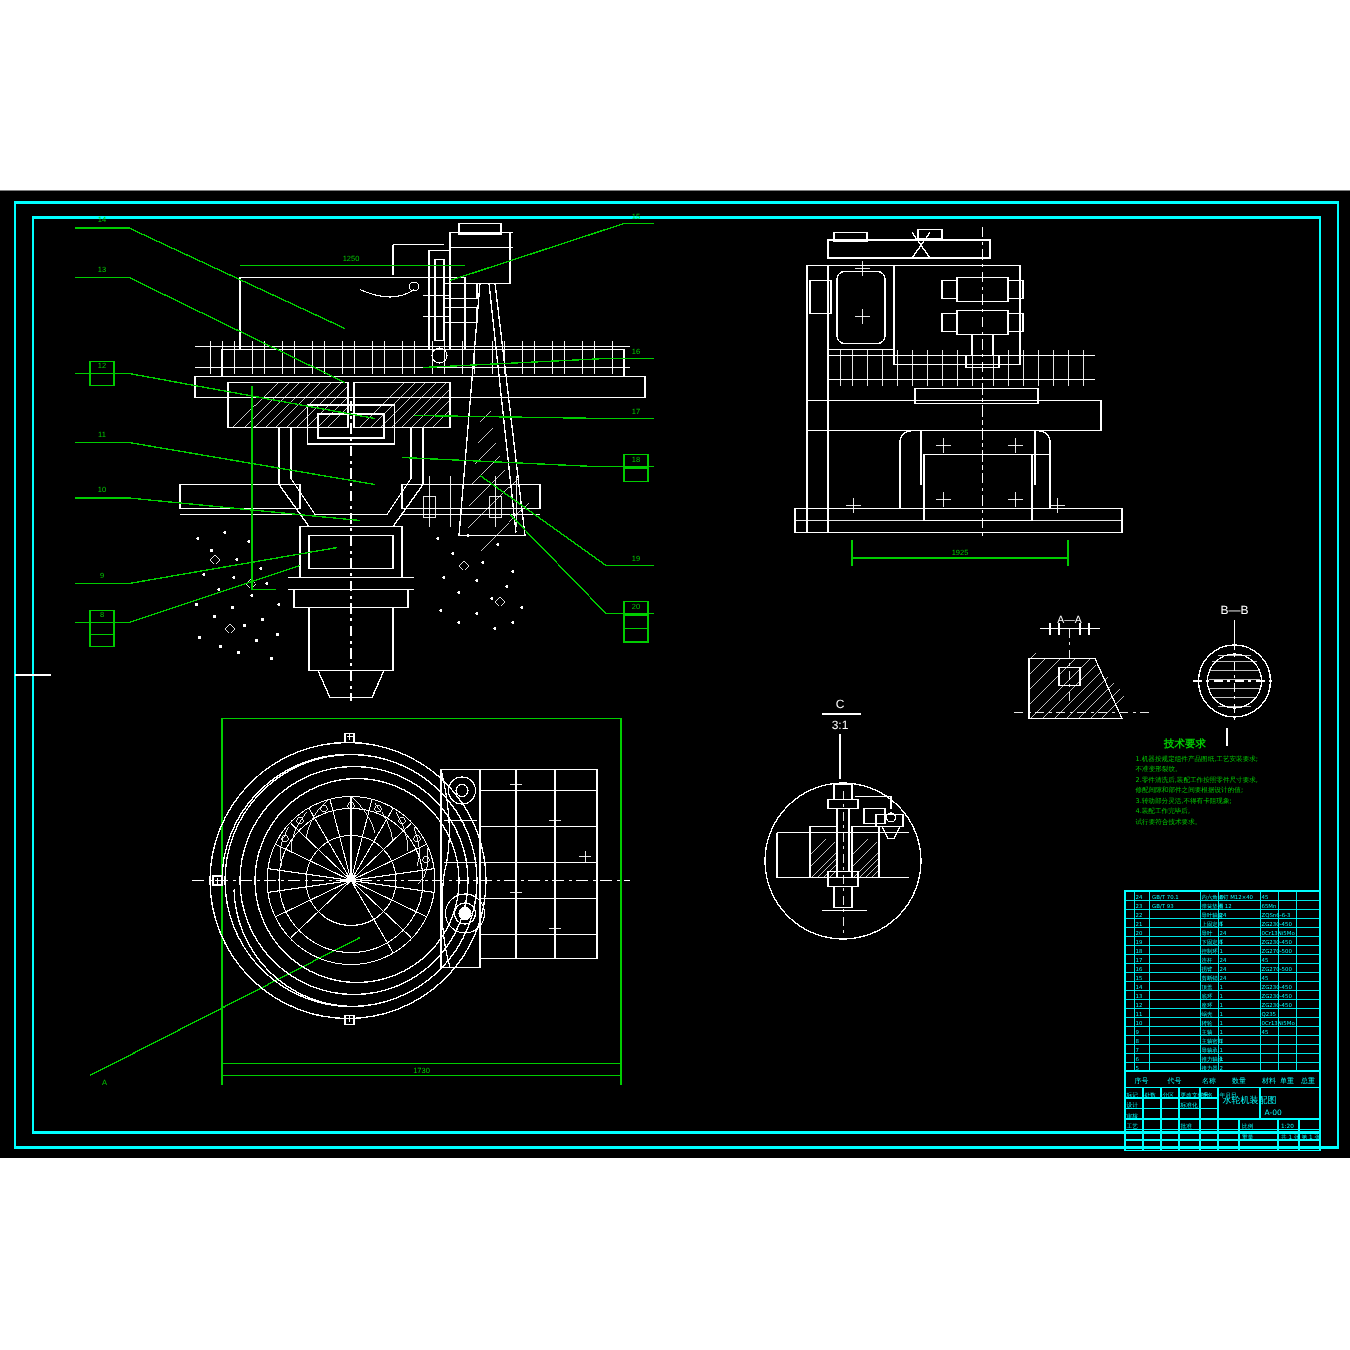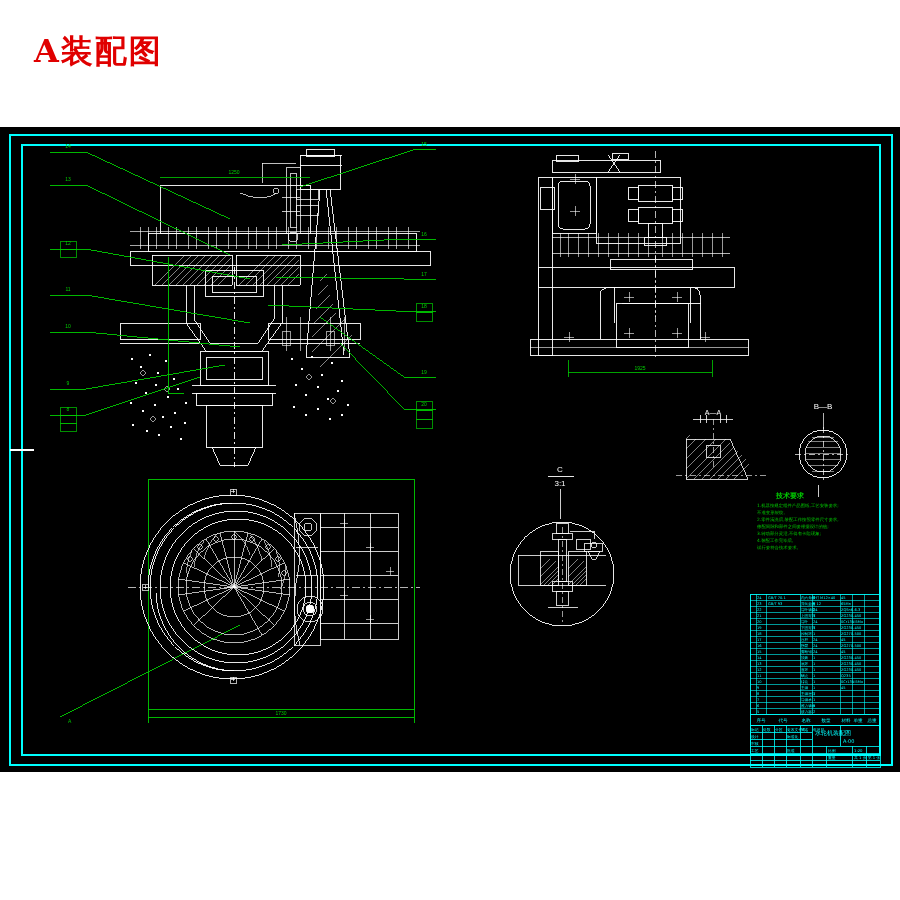--- a/index.html
+++ b/index.html
@@ -21,21 +21,20 @@
   }
   #cad svg{display:block;}
 
   
 </style>
 </head>
 <body>
 
 <div id="root">
 
-  <div id="doc-title">A装配图</div>
 
   <div id="cad">
     <svg width="900" height="645" viewBox="0 0 900 645" shape-rendering="crispEdges">
 
       <g>
         <rect x="10" y="8" width="882" height="630" fill="none" stroke="#00ffff" stroke-width="1.4"></rect>
       </g>
       <g>
         <rect x="22" y="18" width="858" height="610" fill="none" stroke="#00ffff" stroke-width="1.4"></rect>
       </g>

